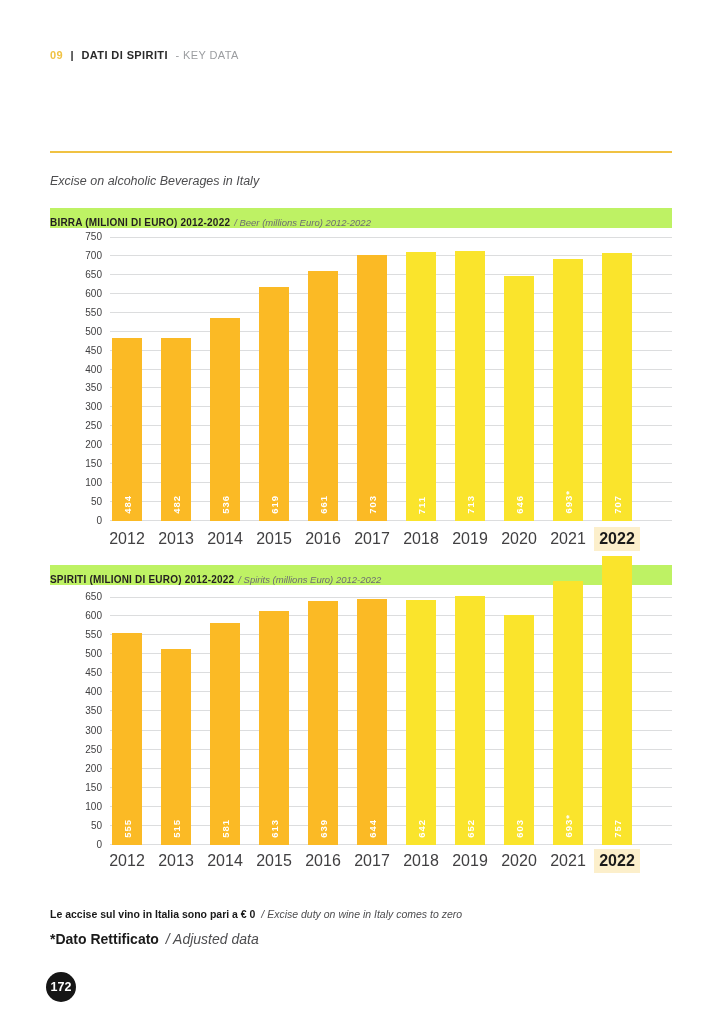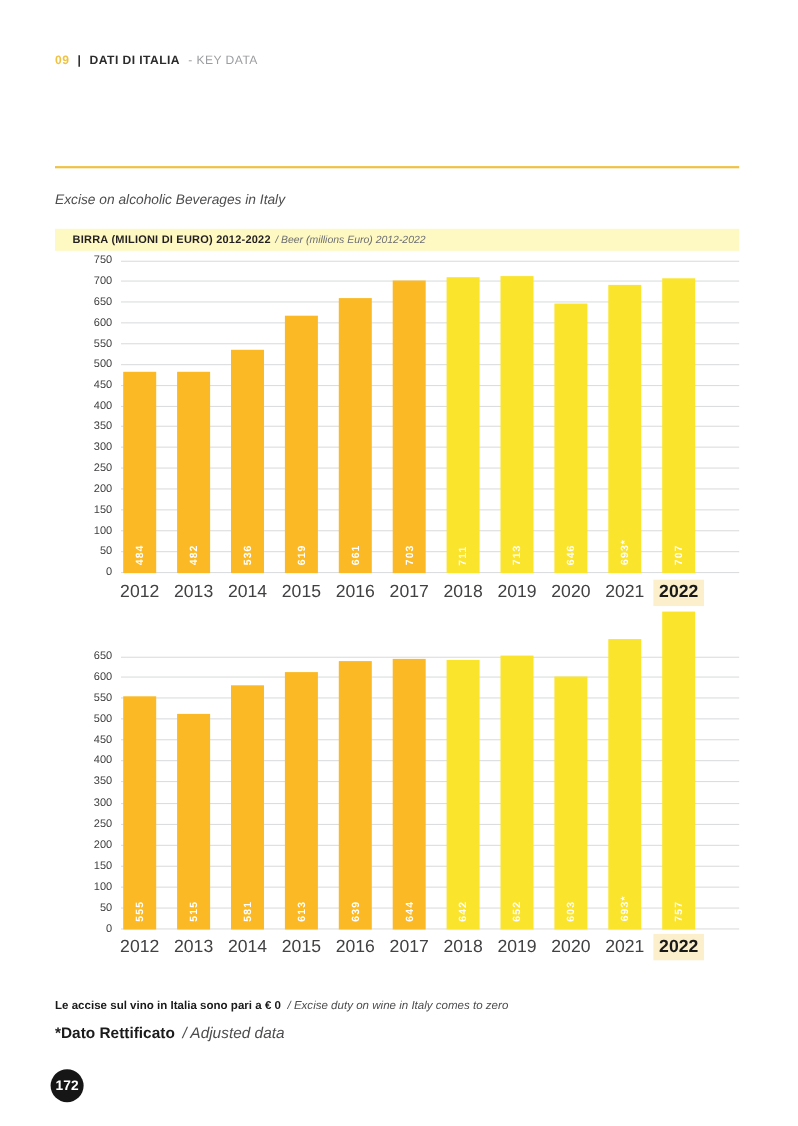--- a/index.html
+++ b/index.html
@@ -17,22 +17,22 @@
   
   .title-rule{position:absolute; top:151px; left:50px; width:622px; height:2px; background:#F0C243;}
   .page-title{position:absolute; top:157px; left:50px; font-size:13.5px; font-weight:bold; color:#F0C243; letter-spacing:.3px;}
   .page-subtitle{position:absolute; top:174px; left:50px; font-size:12.5px; font-style:italic; color:#4D4D4F;}
 
   
   .chart-section{position:absolute; left:50px; width:622px;}
   .chart-section.c1{top:208px; height:350px;}
   .chart-section.c2{top:565px; height:315px;}
 
-  .chart-band{position:absolute; left:0; top:0; width:622px; height:20px; background:#fef9c3; z-index:1;
-              display:flex; align-items:center; padding-left:16px; box-sizing:border-box; white-space:nowrap;}
+  .chart-band{position:absolute; left:0; top:0; width:622px; height:20px; background:#bef264; z-index:1;
+              display:flex; align-items:flex-end; padding-left:0; box-sizing:border-box; white-space:nowrap;}
   .band-bold{font-size:10px; font-weight:bold; color:#231F20; letter-spacing:.2px;}
   .band-italic{font-size:9.5px; font-style:italic; color:#6D6E71; margin-left:4px;}
 
   .plot{position:absolute; left:0; width:622px; z-index:2;}
   .c1 .plot{top:29px; height:284px;}
   .c2 .plot{top:32px; height:248px;}
 
   .grid{position:absolute; left:60px; right:0; top:0; bottom:0;}
   .gridline{position:absolute; left:0; right:0; height:1px; background:#DCDDDE;}
   .ylabels{position:absolute; left:0; top:0; bottom:0; width:52px;}
@@ -68,21 +68,21 @@
             display:flex; align-items:center; justify-content:center;}
 </style>
 </head>
 <body>
 
 <div class="page">
 
   <div class="top-header">
     <span class="hdr-num">09</span>
     <span class="hdr-sep">|</span>
-    <span class="hdr-it">DATI DI ITALIA</span>
+    <span class="hdr-it">DATI DI SPIRITI</span>
     <span class="hdr-en">- KEY DATA</span>
   </div>
 
   <div class="title-rule"></div>
   <div class="page-subtitle">Excise on alcoholic Beverages in Italy</div>
 
   <section class="chart-section c1">
     <div class="chart-band">
       <span class="band-bold">BIRRA (MILIONI DI EURO) 2012-2022</span>
       <span class="band-italic">/ Beer (millions Euro) 2012-2022</span>
@@ -213,20 +213,24 @@
         <div class="xtick">
           <span>2021</span>
         </div>
         <div class="xtick hl">
           <span>2022</span>
         </div>
       </div>
   </section>
 
   <section class="chart-section c2">
+    <div class="chart-band">
+      <span class="band-bold">SPIRITI (MILIONI DI EURO) 2012-2022</span>
+      <span class="band-italic">/ Spirits (millions Euro) 2012-2022</span>
+    </div>
     <div class="plot">
       <div class="grid">
           <div class="gridline" style="bottom: 247px;"></div>
           <div class="gridline" style="bottom: 228.923px;"></div>
           <div class="gridline" style="bottom: 209.846px;"></div>
           <div class="gridline" style="bottom: 190.769px;"></div>
           <div class="gridline" style="bottom: 171.692px;"></div>
           <div class="gridline" style="bottom: 152.615px;"></div>
           <div class="gridline" style="bottom: 133.538px;"></div>
           <div class="gridline" style="bottom: 114.462px;"></div>

